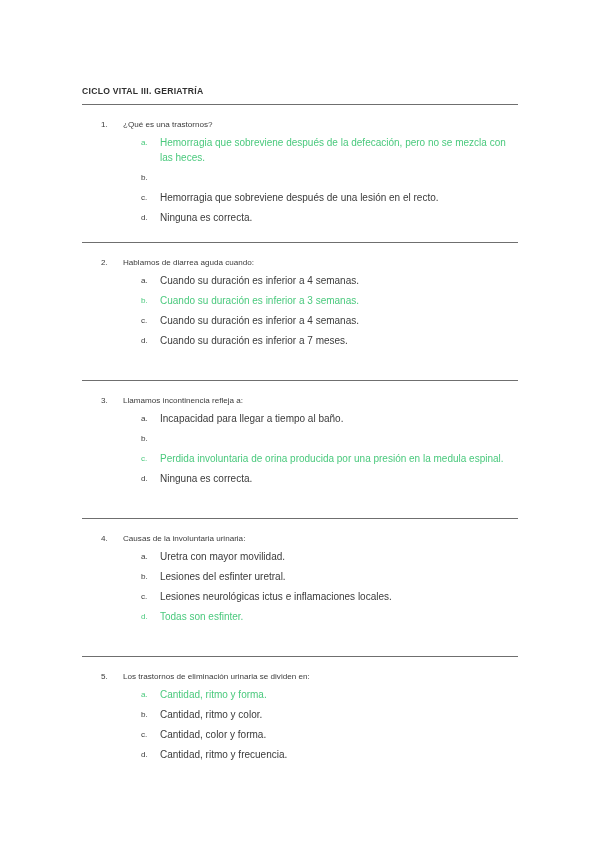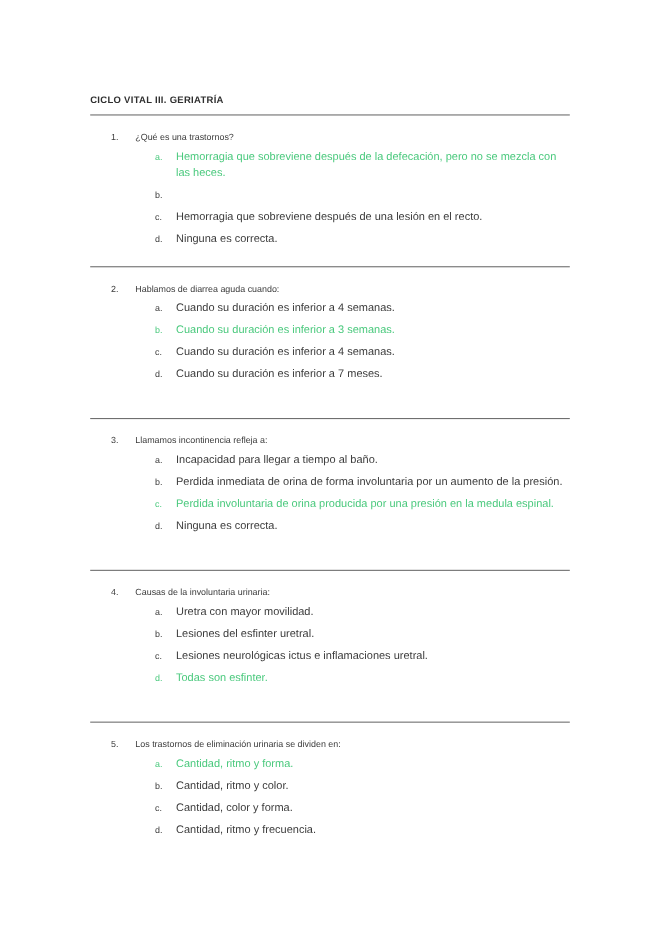--- a/index.html
+++ b/index.html
@@ -174,21 +174,20 @@
             <span class="q-num">3.</span>
             <span class="q-text">Llamamos incontinencia refleja a:</span>
           </div>
           <ul class="options">
             <li class="option">
               <span class="opt-letter">a.</span>
               <span class="opt-text">Incapacidad para llegar a tiempo al baño.</span>
             </li>
             <li class="option">
               <span class="opt-letter">b.</span>
-              <span class="opt-text">Perdida inmediata de orina de forma involuntaria por un aumento de la presión.</span>
             </li>
             <li class="option correct">
               <span class="opt-letter">c.</span>
               <span class="opt-text">Perdida involuntaria de orina producida por una presión en la medula espinal.</span>
             </li>
             <li class="option">
               <span class="opt-letter">d.</span>
               <span class="opt-text">Ninguna es correcta.</span>
             </li>
           </ul>
@@ -203,21 +202,21 @@
             <li class="option">
               <span class="opt-letter">a.</span>
               <span class="opt-text">Uretra con mayor movilidad.</span>
             </li>
             <li class="option">
               <span class="opt-letter">b.</span>
               <span class="opt-text">Lesiones del esfinter uretral.</span>
             </li>
             <li class="option">
               <span class="opt-letter">c.</span>
-              <span class="opt-text">Lesiones neurológicas ictus e inflamaciones uretral.</span>
+              <span class="opt-text">Lesiones neurológicas ictus e inflamaciones locales.</span>
             </li>
             <li class="option correct">
               <span class="opt-letter">d.</span>
               <span class="opt-text">Todas son esfinter.</span>
             </li>
           </ul>
         </div>
         <hr class="rule">
         <div class="qblock qblock-last">
           <div class="question-row">

